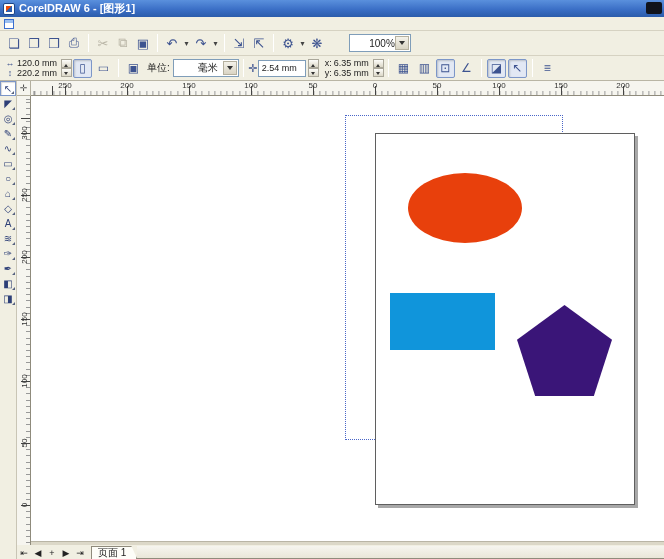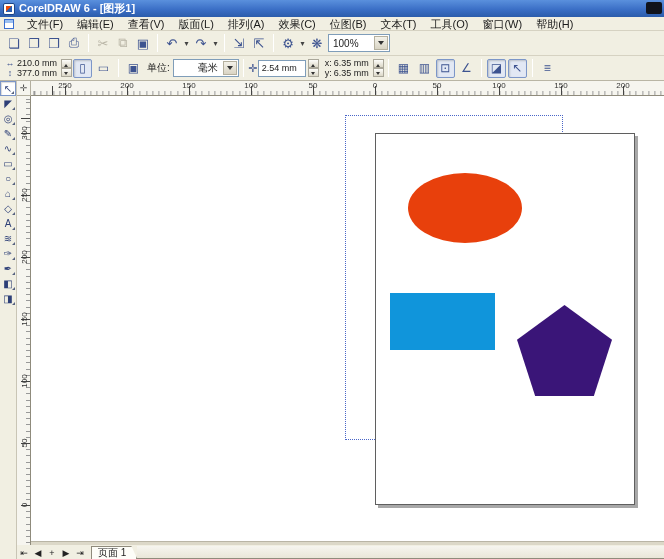--- a/index.html
+++ b/index.html
@@ -41,21 +41,21 @@
     background:#f1efe2; border-bottom:1px solid #d6d2c2;
     display:flex; align-items:center; padding-left:4px;
   }
   .tbtn {
     width:20px; height:20px; display:inline-flex; align-items:center; justify-content:center;
     font-size:13px; color:#3d5390; border:1px solid transparent; border-radius:2px;
   }
   .tbtn.dis { color:#b9b5a6; }
   .dd { font-size:8px; color:#444; width:9px; text-align:center; }
   .sep { width:1px; height:18px; background:#c9c5b5; margin:0 4px; border-right:1px solid #fff; }
-  .zoom-combo { margin-left:1px; }
+  .zoom-combo { margin-left:22px;justify-content:center; }
   
   .combo {
     height:18px; background:#fff; border:1px solid #7f9db9;
     display:inline-flex; align-items:center; position:relative;
     font-size:10px; padding-left:4px;
   }
   .combo .arrowbox {
     position:absolute; right:1px; top:1px; bottom:1px; width:14px;
     background:linear-gradient(180deg,#f4f2ea,#d9d4c4); border:1px solid #b5b09e;
     display:flex; align-items:center; justify-content:center;
@@ -161,33 +161,20 @@
 <body>
 
 <div class="titlebar">
   <span class="app-icon"></span>
   <span>CorelDRAW 6 - [图形1]</span>
   <span class="win-controls"></span>
 </div>
 
 <div class="menubar">
   <span class="doc-icon"></span>
-  <span style="display:flex;">
-      <span class="menu-item">文件(F)</span>
-      <span class="menu-item">编辑(E)</span>
-      <span class="menu-item">查看(V)</span>
-      <span class="menu-item">版面(L)</span>
-      <span class="menu-item">排列(A)</span>
-      <span class="menu-item">效果(C)</span>
-      <span class="menu-item">位图(B)</span>
-      <span class="menu-item">文本(T)</span>
-      <span class="menu-item">工具(O)</span>
-      <span class="menu-item">窗口(W)</span>
-      <span class="menu-item">帮助(H)</span>
-    </span>
 </div>
 
 <div class="stdbar">
   <span style="display:flex;align-items:center;">
       <span class="tbtn">❏</span>
       <span class="tbtn">❐</span>
       <span class="tbtn">❒</span>
       <span class="tbtn">⎙</span>
       <span class="sep"></span>
       <span class="tbtn dis">✂</span>
@@ -209,25 +196,25 @@
   <span class="combo zoom-combo" style="width:62px;">
     <span>100%</span>
     <span class="arrowbox"></span>
   </span>
 </div>
 
 <div class="propbar">
   <span class="stack">
     <span class="row">
       <span class="mini-ic">↔</span>
-      <span>210.0 mm</span>
+      <span>120.0 mm</span>
     </span>
     <span class="row">
       <span class="mini-ic">↕</span>
-      <span>377.0 mm</span>
+      <span>220.2 mm</span>
     </span>
   </span>
   <span class="spin">
       <i class="up"></i>
       <i class="dn"></i>
     </span>
   <span class="pbtn pressed">▯</span>
   <span class="pbtn">▭</span>
   <span class="sep"></span>
   <span class="pbtn">▣</span>

